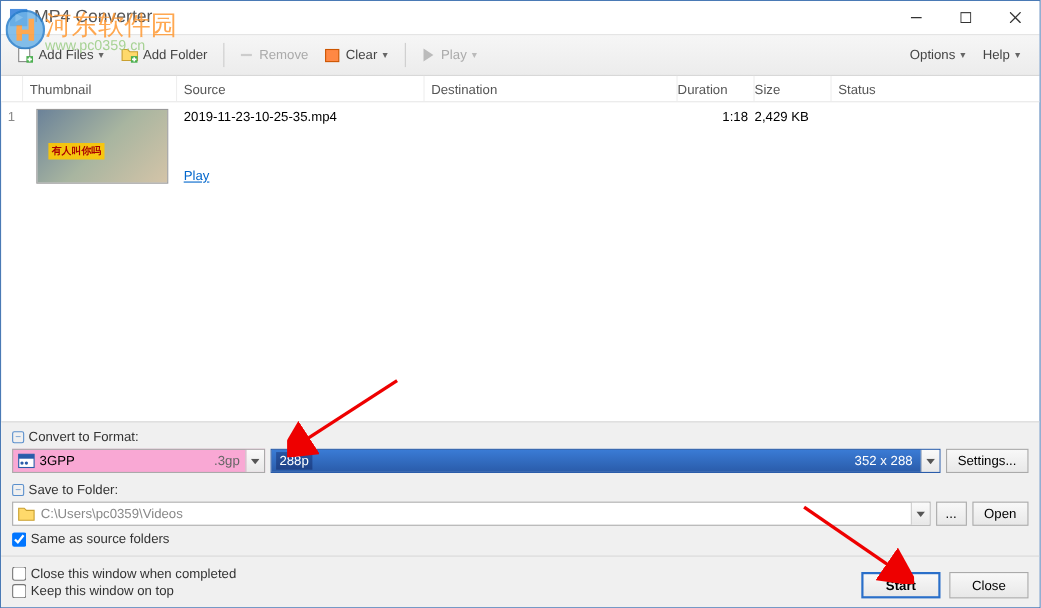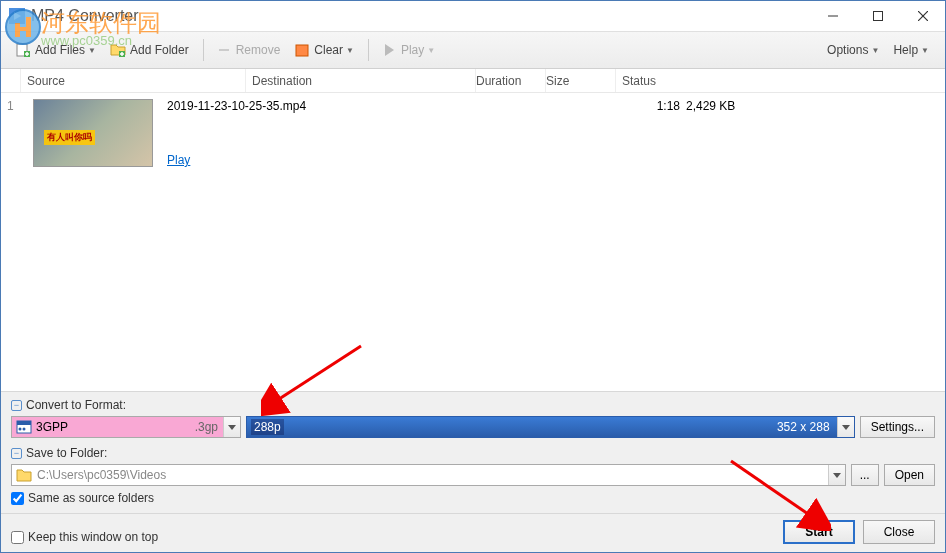--- a/index.html
+++ b/index.html
@@ -163,20 +163,23 @@
     </div>
     <div class="toolbar-btn">
       <span>Help</span>
       <span class="dropdown-arrow">▼</span>
     </div>
   </div>
 </div>
 
 <div class="table-header">
   <div class="col-idx col-border"></div>
+  <div class="col-thumb col-border">
+      <span>Thumbnail</span>
+    </div>
   <div class="col-source col-border">
       <span>Source</span>
     </div>
   <div class="col-dest col-border">
       <span>Destination</span>
     </div>
   <div class="col-duration col-border">
       <span>Duration</span>
     </div>
   <div class="col-size col-border">
@@ -281,20 +284,24 @@
     <label class="checkbox-row">
       <input type="checkbox" checked="" style="">
       <span>Same as source folders</span>
     </label>
   </div>
 
   <div class="footer">
     <div class="footer-checks">
       <label class="checkbox-row">
         <input type="checkbox" style="">
+        <span>Close this window when completed</span>
+      </label>
+      <label class="checkbox-row">
+        <input type="checkbox" style="">
         <span>Keep this window on top</span>
       </label>
     </div>
     <div class="footer-btns">
       <button class="footer-btn primary">
           <span>Start</span>
         </button>
       <button class="footer-btn">
           <span>Close</span>
         </button>

